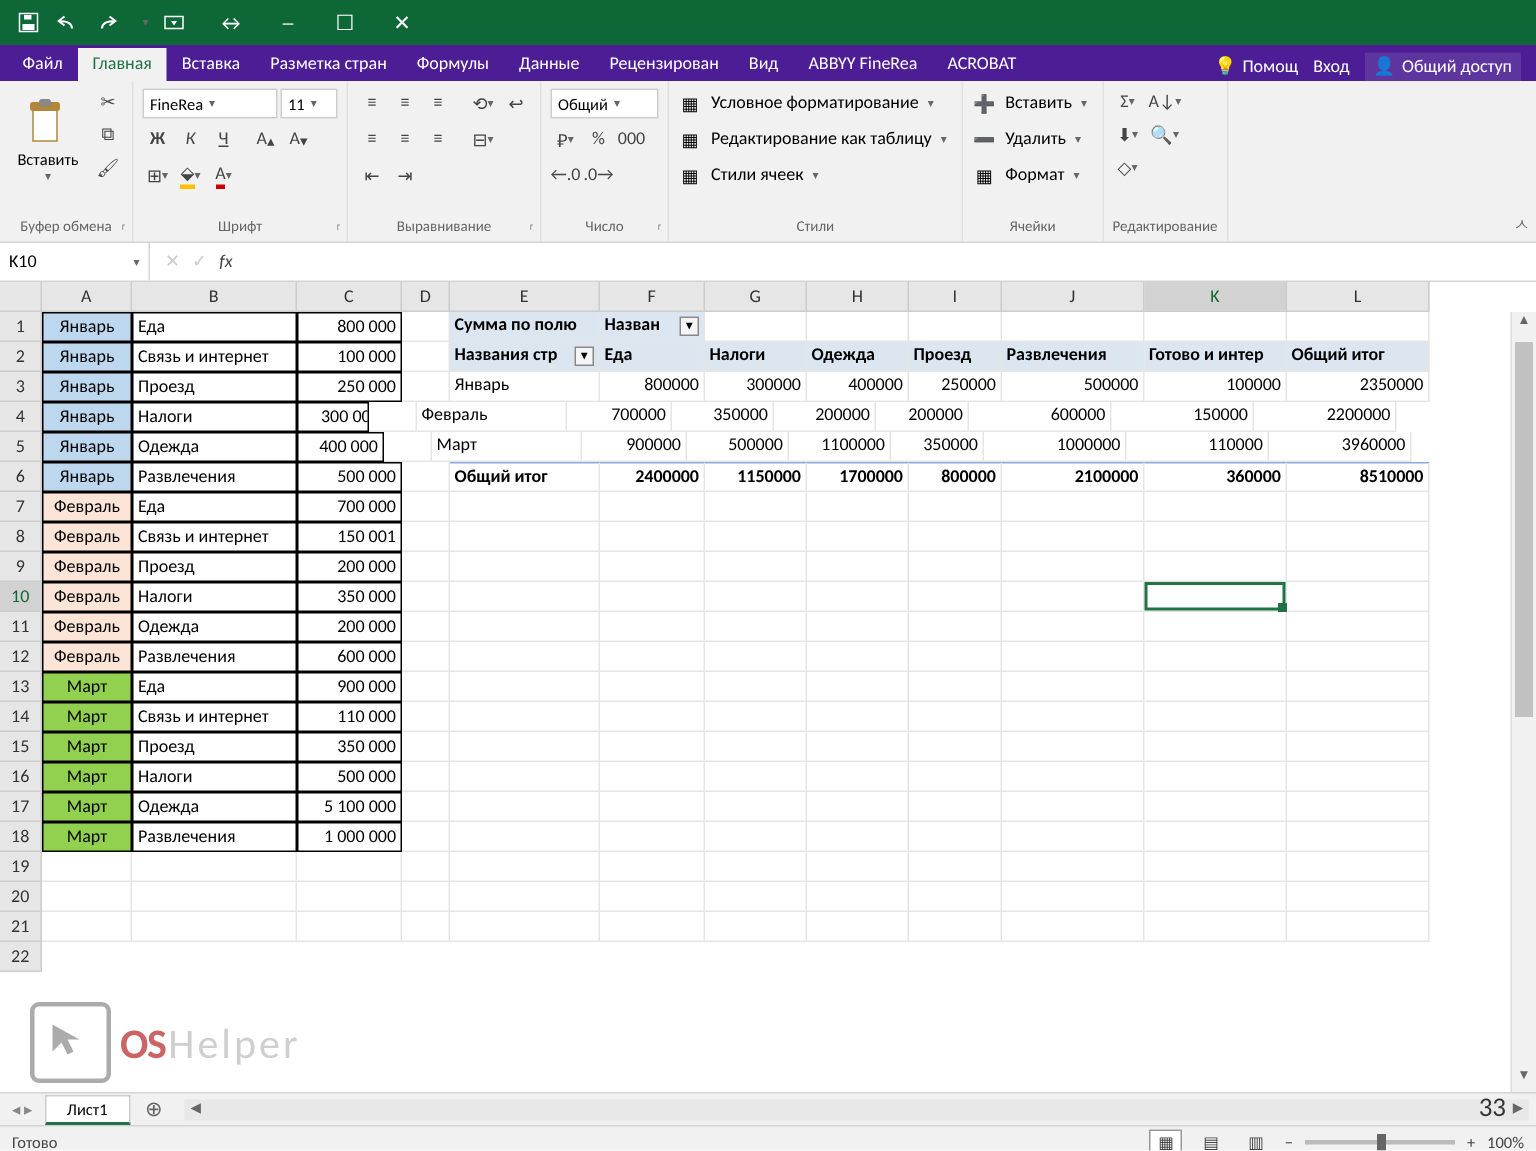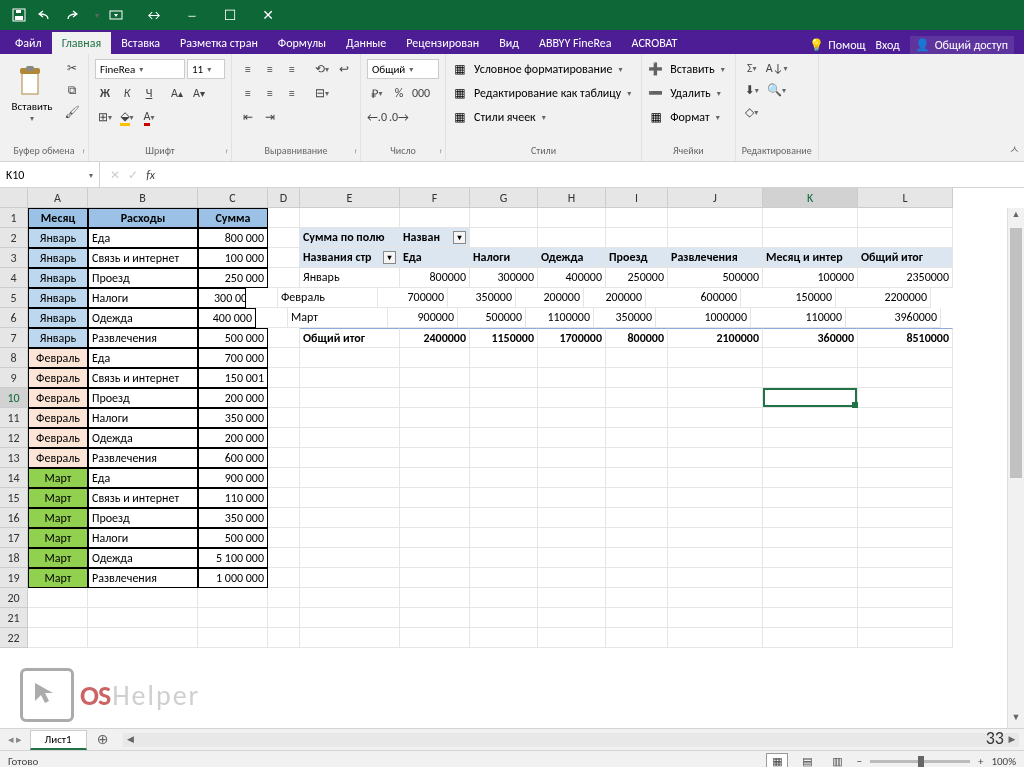--- a/index.html
+++ b/index.html
@@ -372,34 +372,20 @@
       <div class="row-h">16</div>
       <div class="row-h">17</div>
       <div class="row-h">18</div>
       <div class="row-h">19</div>
       <div class="row-h">20</div>
       <div class="row-h">21</div>
       <div class="row-h">22</div>
     </div>
   <div class="cells" id="cells">
       <div class="row">
-        <div class="cell hdr" style="width: 60px;">Месяц</div>
-        <div class="cell hdr" style="width: 110px;">Расходы</div>
-        <div class="cell hdr" style="width: 70px;">Сумма</div>
-        <div class="cell " style="width: 32px;"></div>
-        <div class="cell " style="width: 100px;"></div>
-        <div class="cell " style="width: 70px;"></div>
-        <div class="cell " style="width: 68px;"></div>
-        <div class="cell " style="width: 68px;"></div>
-        <div class="cell " style="width: 62px;"></div>
-        <div class="cell " style="width: 95px;"></div>
-        <div class="cell " style="width: 95px;"></div>
-        <div class="cell " style="width: 95px;"></div>
-      </div>
-      <div class="row">
         <div class="cell bord jan" style="width: 60px;">Январь</div>
         <div class="cell bord" style="width: 110px;">Еда</div>
         <div class="cell bord num" style="width: 70px;">800 000</div>
         <div class="cell " style="width: 32px;"></div>
         <div class="cell pvhdr" style="width: 100px;">Сумма по полю</div>
         <div class="cell pvhdr" style="width: 70px;">Назван<span class="filter-btn">▾</span></div>
         <div class="cell " style="width: 68px;"></div>
         <div class="cell " style="width: 68px;"></div>
         <div class="cell " style="width: 62px;"></div>
         <div class="cell " style="width: 95px;"></div>
@@ -410,21 +396,21 @@
         <div class="cell bord jan" style="width: 60px;">Январь</div>
         <div class="cell bord" style="width: 110px;">Связь и интернет</div>
         <div class="cell bord num" style="width: 70px;">100 000</div>
         <div class="cell " style="width: 32px;"></div>
         <div class="cell pvhdr" style="width: 100px;">Названия стр<span class="filter-btn">▾</span></div>
         <div class="cell pvhdr" style="width: 70px;">Еда</div>
         <div class="cell pvhdr" style="width: 68px;">Налоги</div>
         <div class="cell pvhdr" style="width: 68px;">Одежда</div>
         <div class="cell pvhdr" style="width: 62px;">Проезд</div>
         <div class="cell pvhdr" style="width: 95px;">Развлечения</div>
-        <div class="cell pvhdr" style="width: 95px;">Месяц и интер</div>
+        <div class="cell pvhdr" style="width: 95px;">Готово и интер</div>
         <div class="cell pvhdr" style="width: 95px;">Общий итог</div>
       </div>
       <div class="row">
         <div class="cell bord jan" style="width: 60px;">Январь</div>
         <div class="cell bord" style="width: 110px;">Проезд</div>
         <div class="cell bord num" style="width: 70px;">250 000</div>
         <div class="cell " style="width: 32px;"></div>
         <div class="cell pvrow" style="width: 100px;">Январь</div>
         <div class="cell pvrow num" style="width: 70px;">800000</div>
         <div class="cell pvrow num" style="width: 68px;">300000</div>

